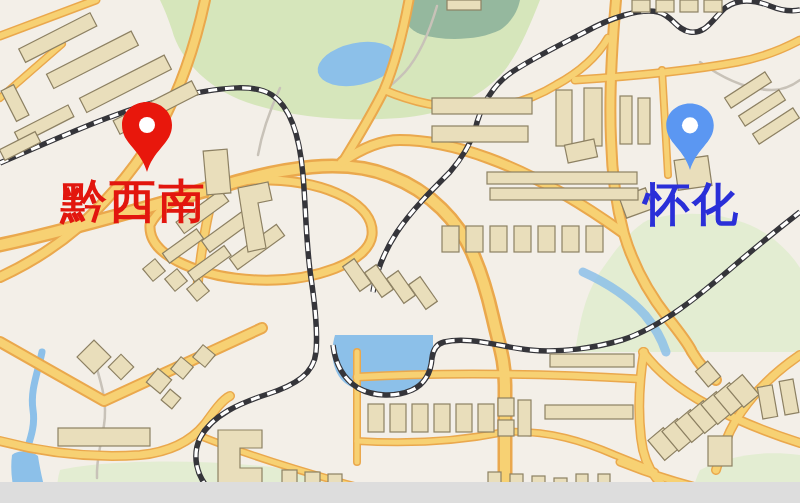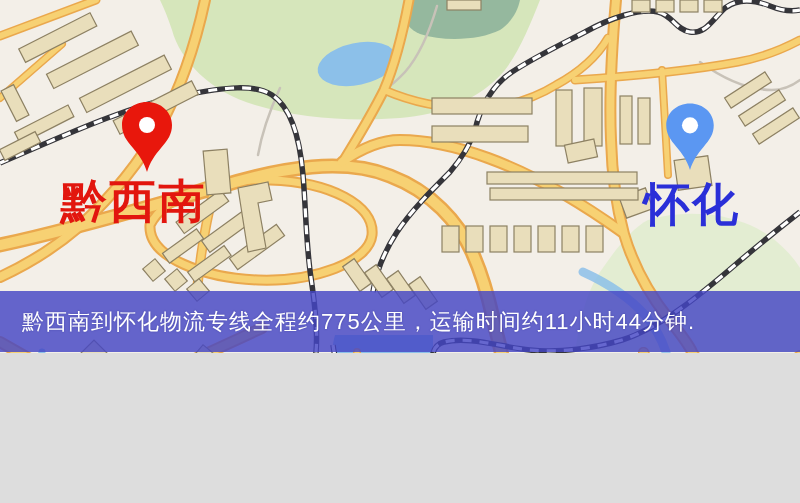--- a/index.html
+++ b/index.html
@@ -1,17 +1,17 @@
 <!DOCTYPE html>
 <html><head>
 <meta charset="utf-8">
 <style>
   html,body{margin:0;padding:0;background:#ddd;}
   .stage{
-    position:relative;width:800px;height:353px;overflow:hidden;
+    position:relative;width:800px;height:482px;overflow:hidden;
     font-family:"Liberation Sans","DejaVu Sans",sans-serif;
     text-decoration:underline;
   }
   .stage svg{position:absolute;left:0;top:0;display:block;}
   .rc{fill:none;stroke-linecap:round;stroke-linejoin:round;}
   .rail-base{fill:none;stroke-linecap:butt;}
   .rail-dash{fill:none;stroke-linecap:butt;stroke-dasharray:9 8;}
   .fpath{fill:none;stroke-width:2.5;stroke-linecap:round;}
   .banner{
     position:absolute;left:0;top:291px;width:100%;height:61px;
@@ -229,16 +229,13 @@
   </g>
   <text class="pin-label" x="134" y="217" text-anchor="middle" font-size="46" letter-spacing="3" fill="#e2160e">黔西南</text>
 
   <g transform="translate(690,170) scale(0.95)">
     <path d="M0 0 C-3 -10 -8 -17 -14 -24 C-21 -32 -25 -38 -25 -47 C-25 -60 -14 -70 0 -70 C14 -70 25 -60 25 -47 C25 -38 21 -32 14 -24 C8 -17 3 -10 0 0 Z" fill="#5b97f2"></path>
     <circle cx="0" cy="-47" r="8.5" fill="#ffffff"></circle>
   </g>
   <text class="pin-label" x="692" y="220" text-anchor="middle" font-size="46" letter-spacing="2" fill="#2a2fd8">怀化</text>
 </svg>
 
-  <div class="banner" style="background: rgba(68, 70, 196, 0.82); color: rgb(255, 255, 255);">
-    <span>黔西南到怀化物流专线全程约775公里，运输时间约11小时44分钟.</span>
-  </div>
 </div>
 
 </body></html>

